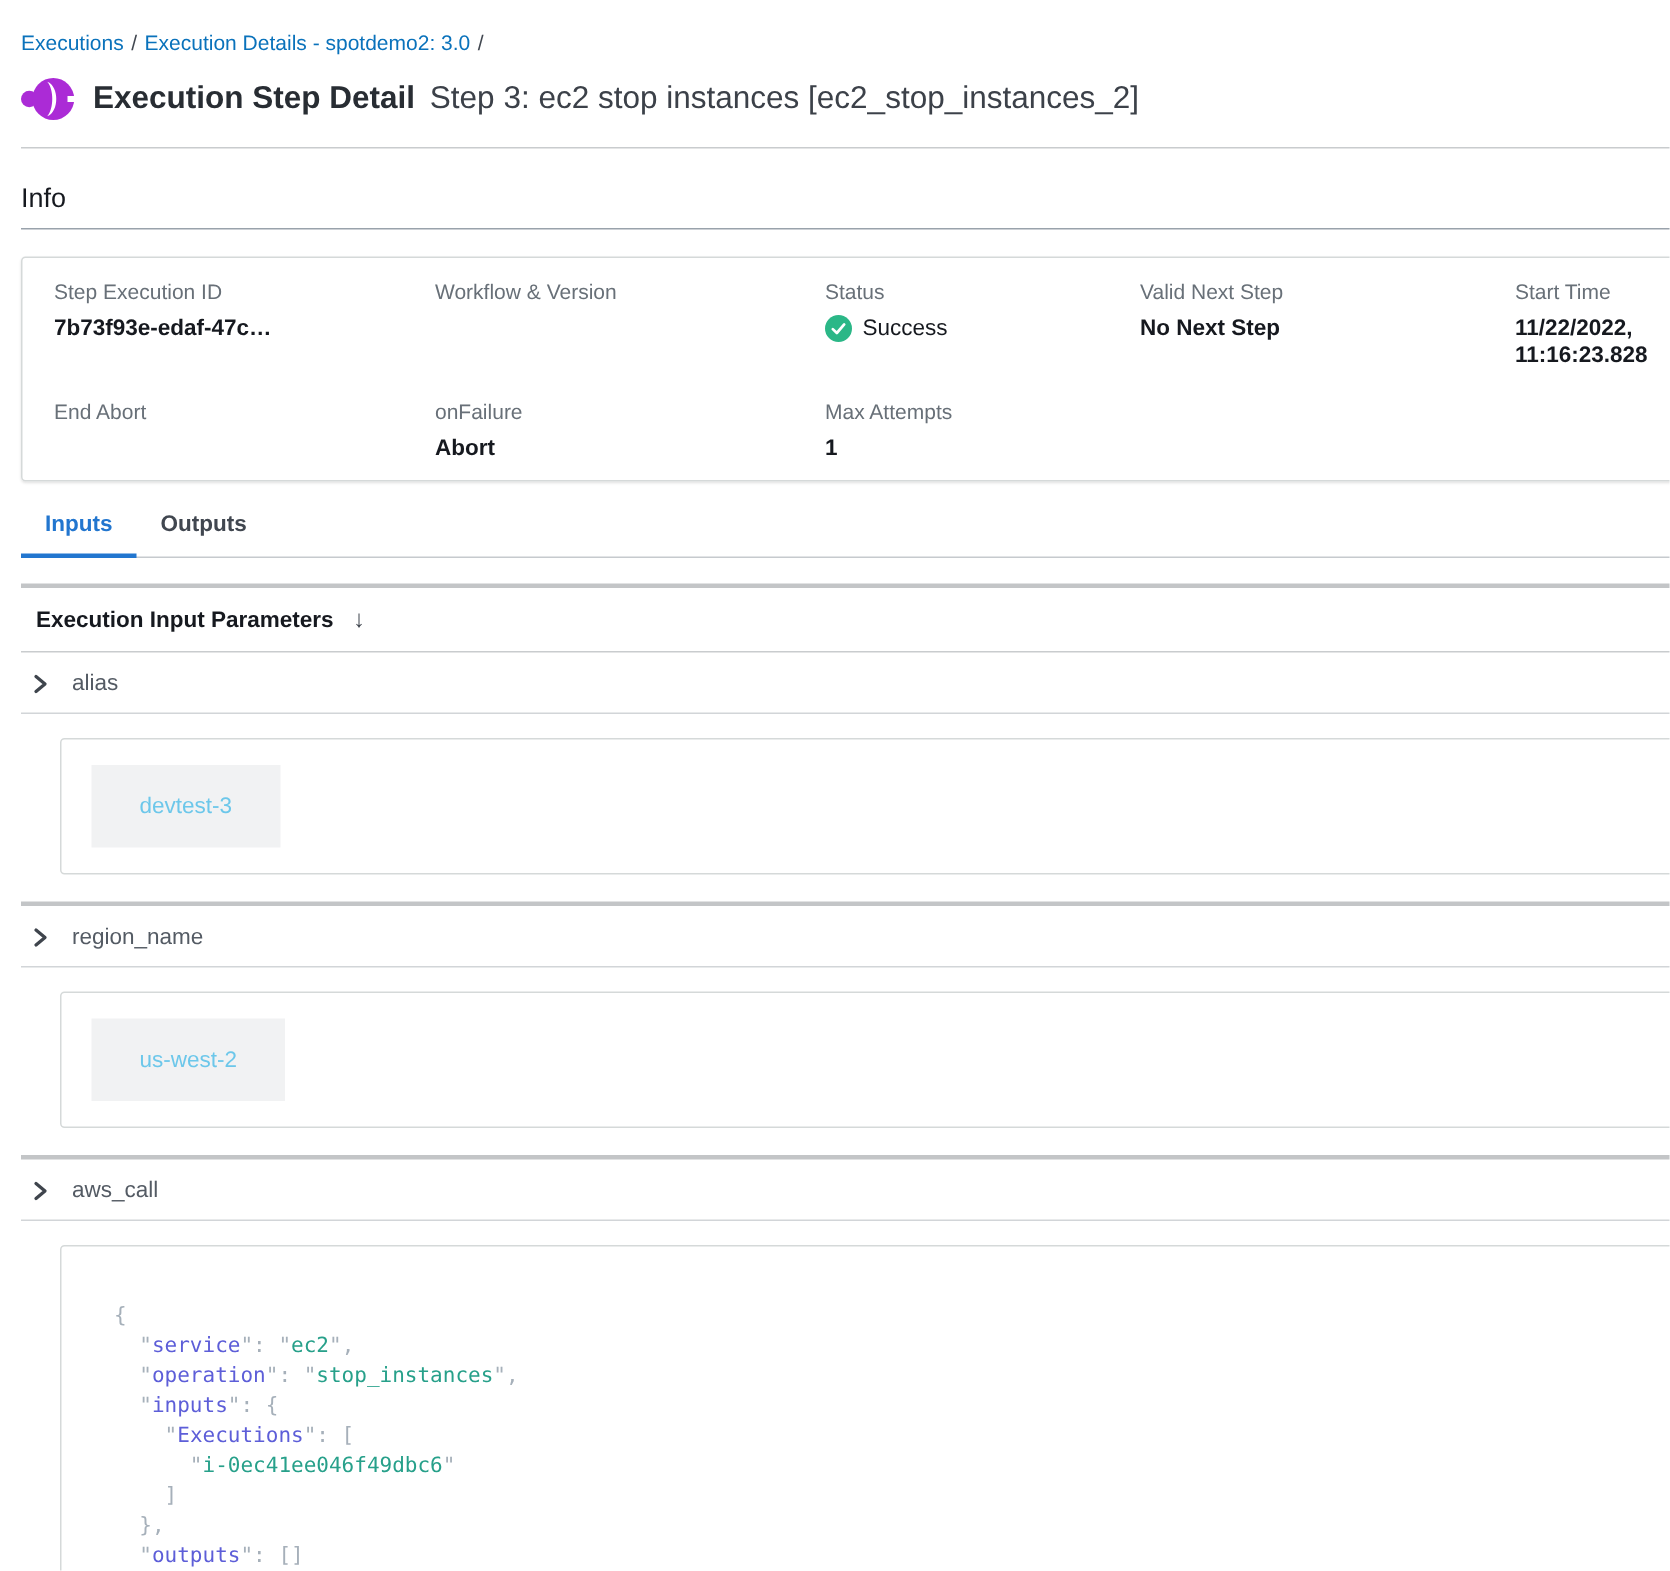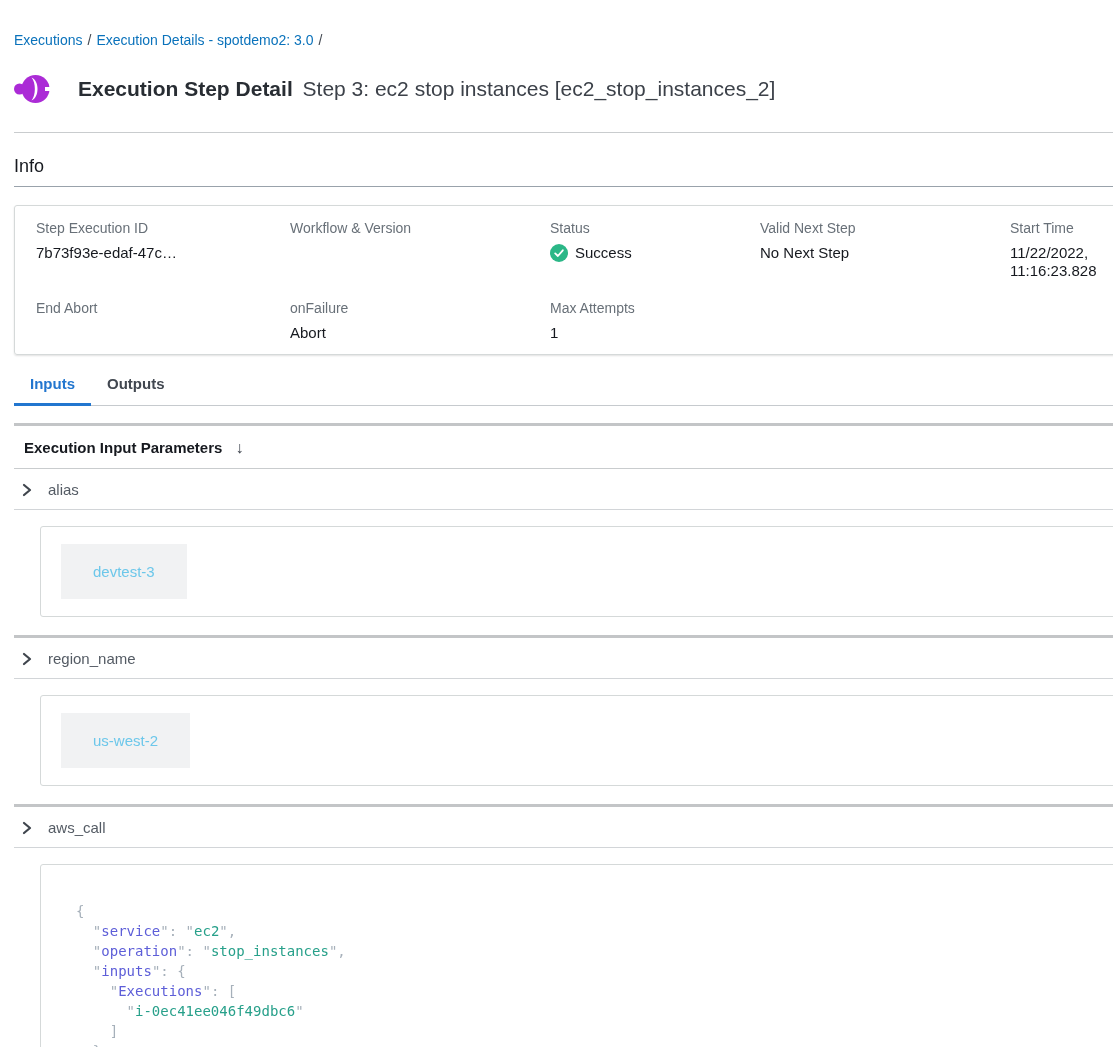--- a/index.html
+++ b/index.html
@@ -6,43 +6,43 @@
   html, body { margin: 0; padding: 0; }
   body {
     width: 1113px; height: 1047px; overflow: hidden;
     background: #ffffff; color: #16191f;
     font-family: "Liberation Sans", sans-serif; font-size: 14px;
   }
   .page { padding-left: 14px; }
   .wide { width: 1120px; }
 
   
-  .breadcrumb { padding-top: 20px; font-size: 14px; margin-top: 12px; }
+  .breadcrumb { padding-top: 20px; font-size: 14px; }
   .breadcrumb a { color: #0a72bb; text-decoration: none; cursor: pointer; }
   .breadcrumb .sep { color: #414750; margin: 0 5px; }
 
   
   .title-row { margin-top: 13px; display: flex; align-items: center; gap: 12px; }
-  .title-row h1 { margin: 16px; font-size: 21px; font-weight: 700; color: #282d33; }
+  .title-row h1 { margin: 0; font-size: 21px; font-weight: 700; color: #282d33; }
   .title-row .t2 { font-weight: 400; color: #3c4149; margin-left: 4px; }
   .logo { width: 36px; height: 34px; display: inline-block; }
 
   .rule { border: none; border-top: 1px solid #c9ccce; margin: 15px 0 0; }
   .rule-dark { border: none; border-top: 1px solid #99a2ab; margin: 0; }
 
   
   .info-heading { margin: 23px 0 0; font-size: 18px; font-weight: 400; color: #16191f; padding-bottom: 9px; }
   .card {
     margin-top: 18px; border: 1px solid #d5d9d9; border-radius: 3px;
     box-shadow: 0 1px 2px rgba(0,0,0,0.12);
     padding: 14px 0 12px 21px;
   }
   .card-grid { display: grid; grid-template-columns: 254px 260px 210px 250px 1fr; row-gap: 20px; }
   .field .label { color: #687078; font-size: 14px; line-height: 16px; }
-  .field .value { margin-top: 8px; font-size: 15px; line-height: 18px; font-weight: 400; color: #16191f; }
+  .field .value { margin-top: 8px; font-size: 15px; line-height: 18px; font-weight: 700; color: #16191f; }
   .field .value.link { color: #0a72bb; cursor: pointer; }
   .field .value.status { font-weight: 400; display: flex; align-items: center; gap: 7px; }
 
   
   .tabbar { margin-top: 10px; display: flex; border-bottom: 1px solid #c6cace; }
   .tab { padding: 10px 16px 12px; font-size: 15px; font-weight: 700; color: #414750; cursor: pointer; position: relative; line-height: 18px; }
   .tab.active { color: #2276cf; }
   .tab.active::after { content: ""; position: absolute; left: 0; right: 0; bottom: -1px; height: 3px; background: #2276cf; }
 
   .thick-sep { height: 3px; background: #c3c5c7; margin-top: 17px; }

